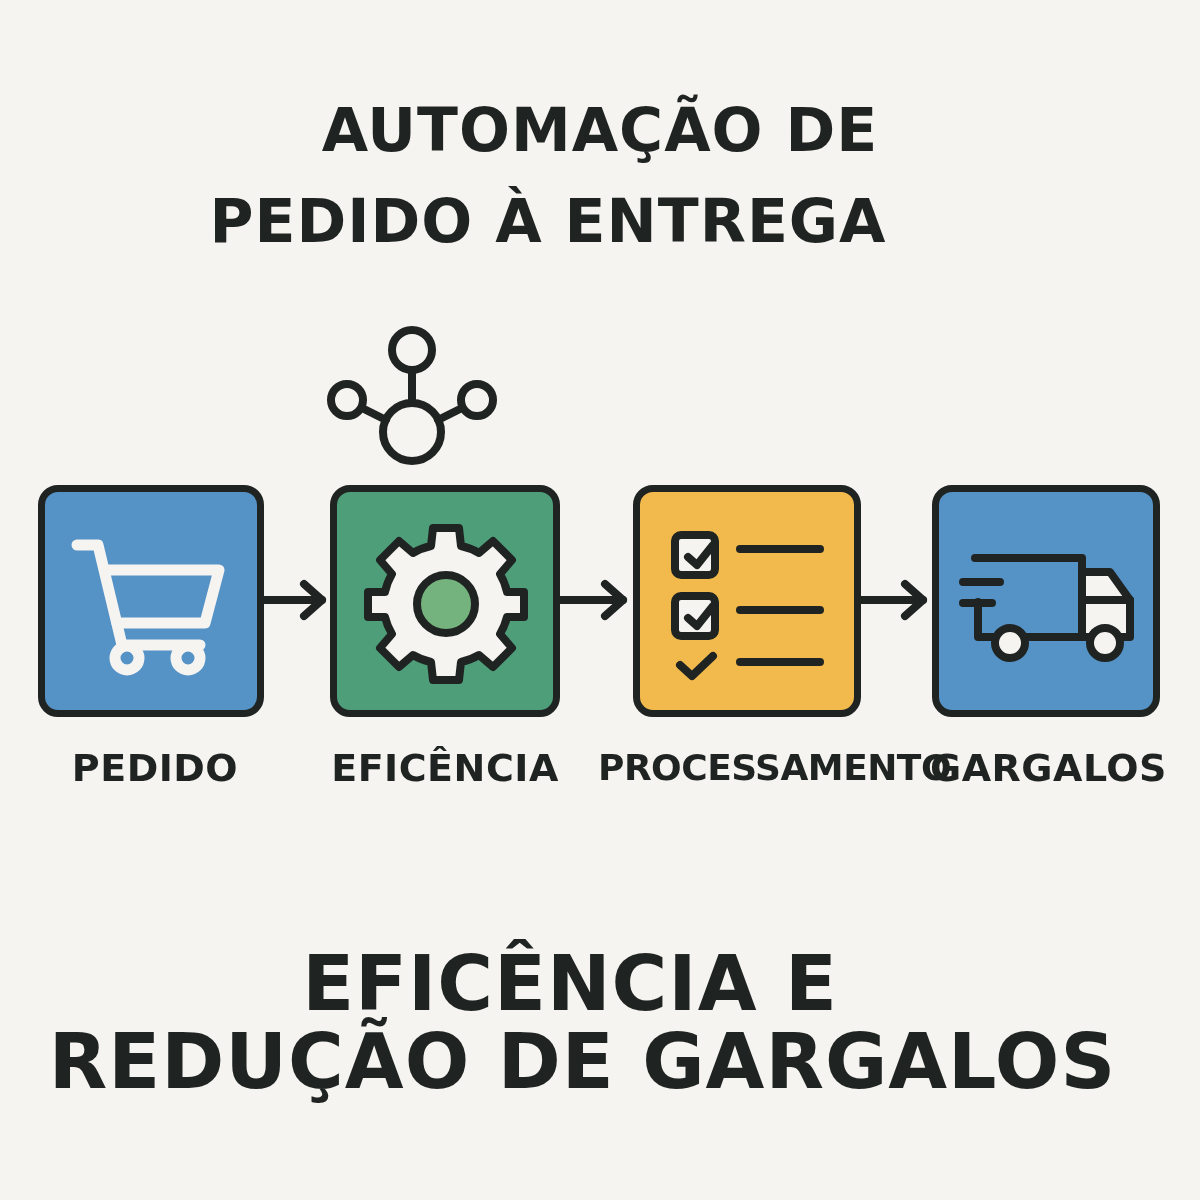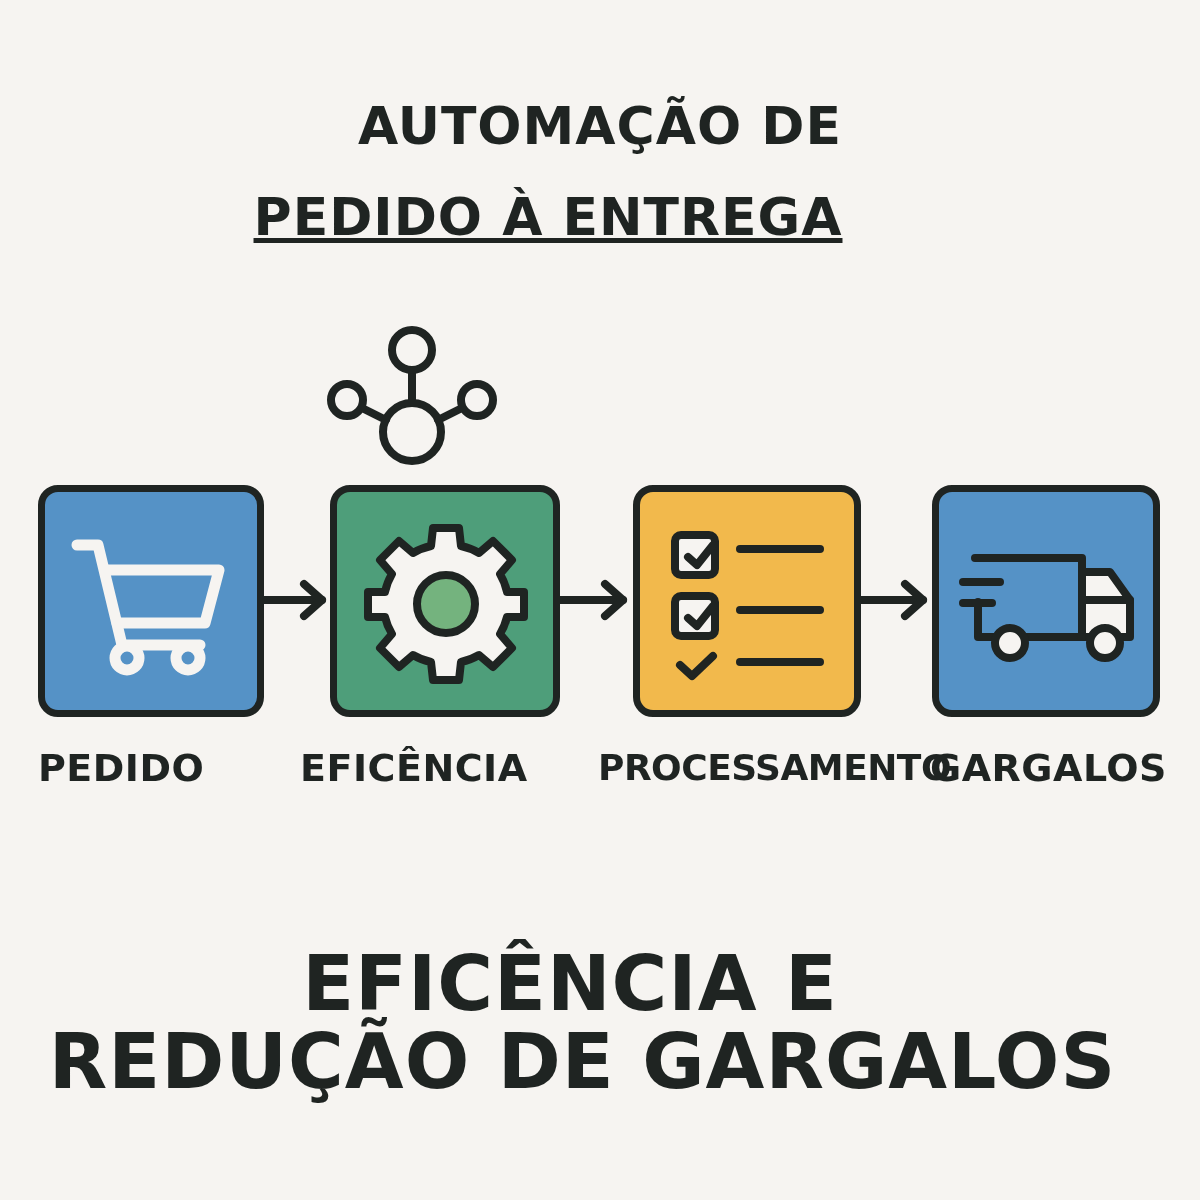--- a/index.html
+++ b/index.html
@@ -23,24 +23,24 @@
       font-weight: bold;
       color: #1f2422;
       line-height: 1;
       letter-spacing: 1px;
     }
     .title-line {
       display: block;
       white-space: nowrap;
     }
     #main-title .title-line {
-      font-size: 52px;
+      font-size: 60px;
     }
     #main-title .l1 { position: absolute; left: 0; width: 1200px; top: 0; }
-    #main-title .l2 { position: absolute; left: 0; width: 1096px; top: 91px; text-decoration: underline; }
+    #main-title .l2 { position: absolute; left: 0; width: 1096px; top: 91px; }
 
     #footer-title .title-line {
       font-size: 76px;
     }
     #footer-title .l1 { position: absolute; left: 0; width: 1140px; top: 0; }
     #footer-title .l2 { position: absolute; left: 0; width: 1165px; top: 78px; }
 
     .stage {
       position: absolute;
       top: 485px;
@@ -57,20 +57,21 @@
       width: 226px;
       height: 232px;
     }
     .stage-label {
       position: absolute;
       top: 746px;
       height: 44px;
       font-size: 38px;
       font-weight: bold;
       line-height: 44px;
+      text-align: center;
       white-space: nowrap;
       color: #1f2422;
       letter-spacing: 0.5px;
     }
     .arrow {
       position: absolute;
       top: 575px;
       height: 50px;
     }
     .hub {

